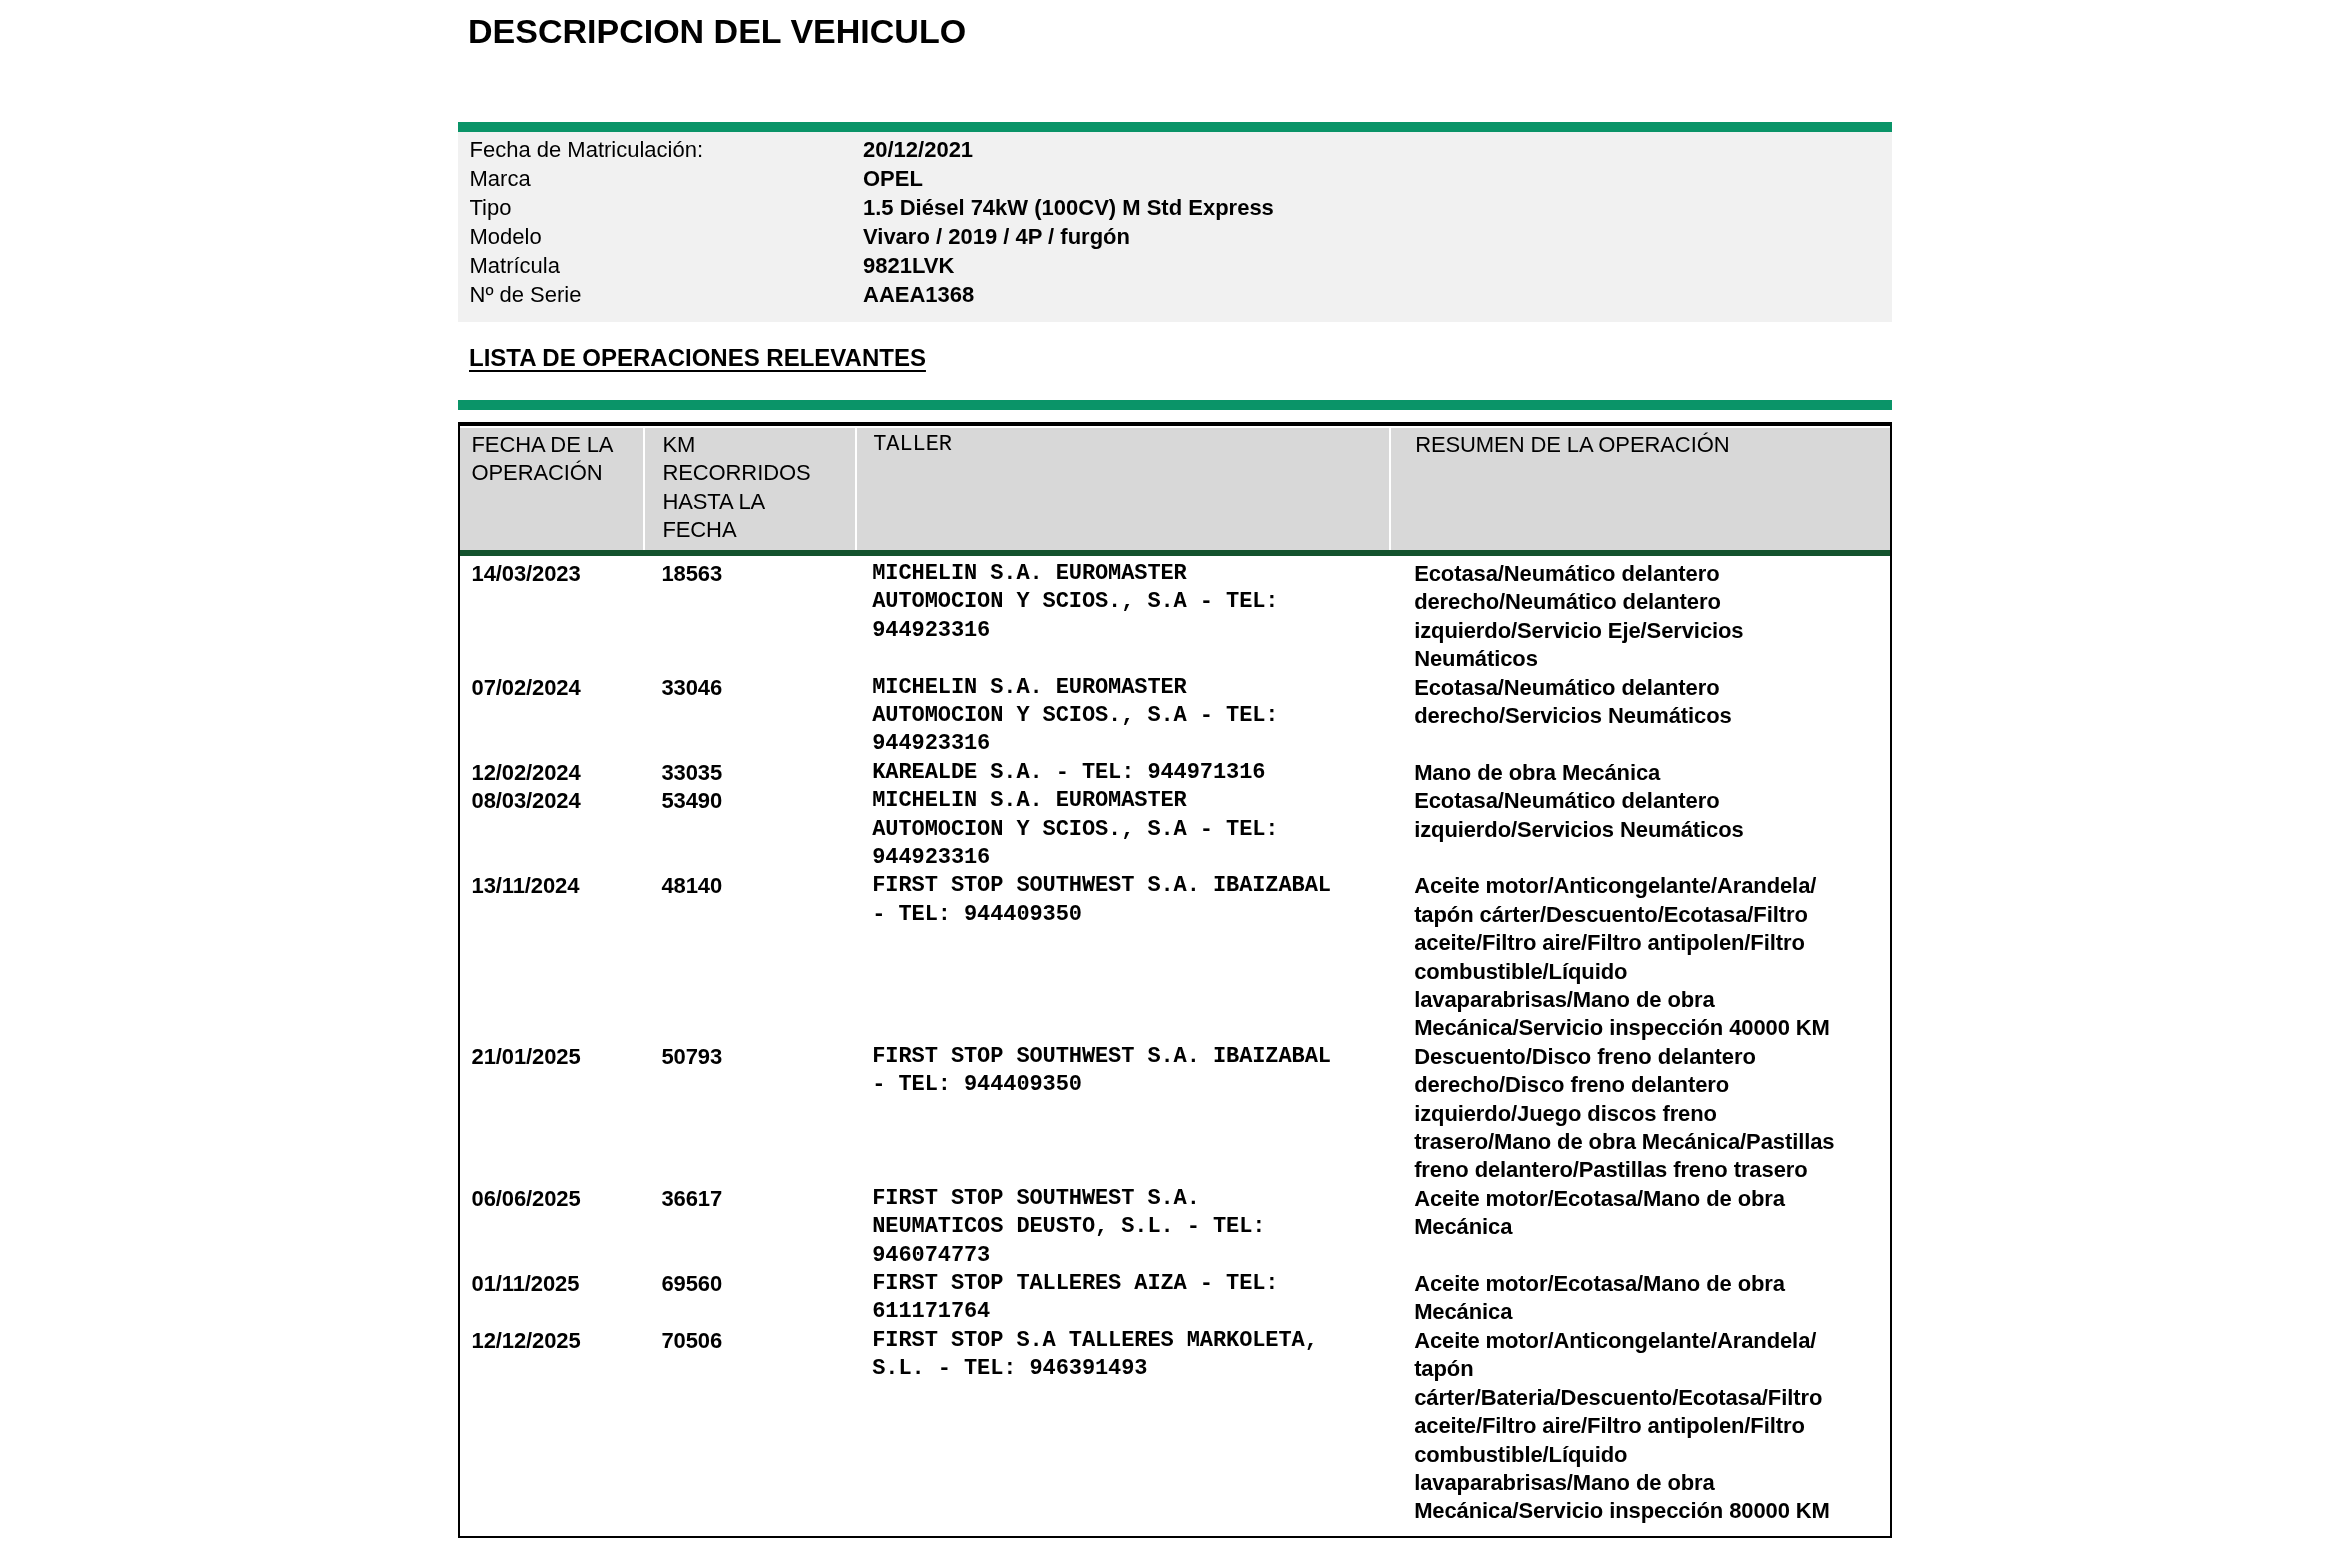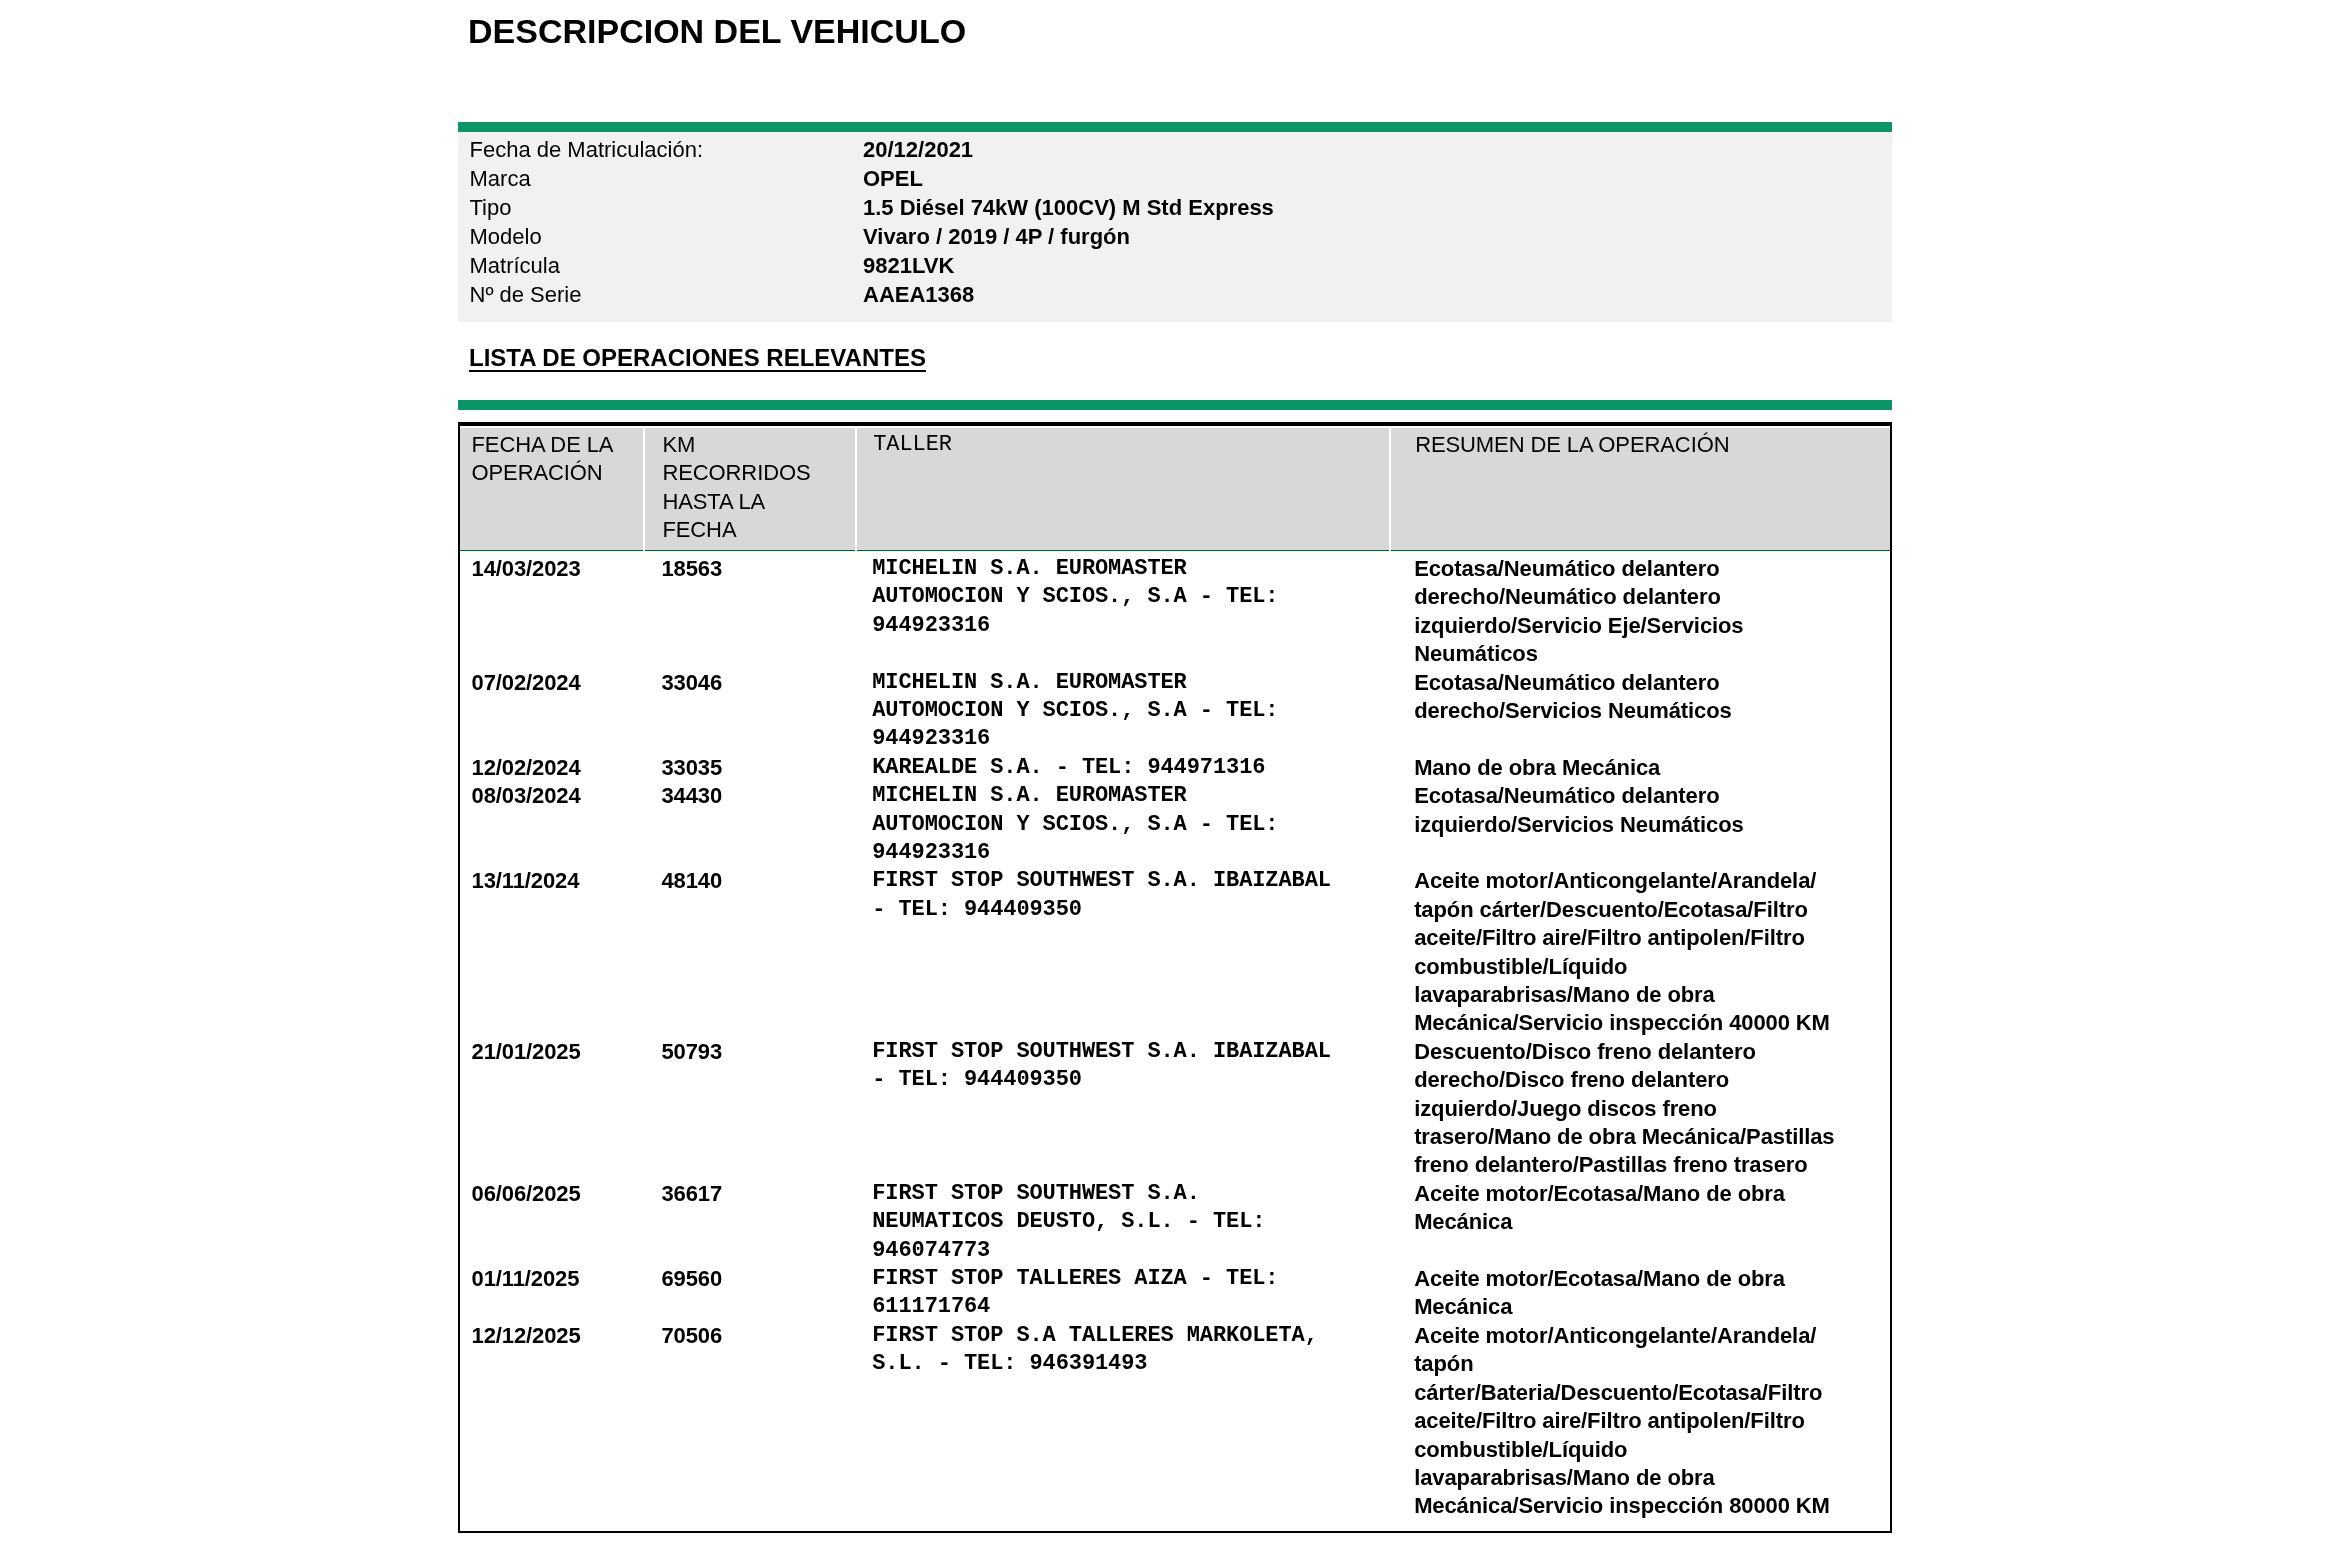--- a/index.html
+++ b/index.html
@@ -43,21 +43,21 @@
     background:#fff;
   }
   table{border-collapse:collapse;width:100%;table-layout:fixed;}
   th,td{
     text-align:left;vertical-align:top;white-space:pre-line;
     font-size:22px;line-height:28.4px;letter-spacing:-0.1px;
     padding:0;box-sizing:border-box;overflow:hidden;
   }
   thead th{
     background:#d8d8d8;font-weight:normal;
-    border-top:2.9px solid #fff;border-bottom:1px solid #14532d;
+    border-top:2.9px solid #fff;border-bottom:6px solid #14532d;
     padding-top:2.9px;padding-bottom:5.8px;margin-top:40px;
   }
   thead th.c2,thead th.c3,thead th.c4{border-left:2.9px solid #fff;}
   tbody td{font-weight:bold;}
   .c1{padding-left:11.5px;}
   .c2{padding-left:17.3px;}
   .c3{padding-left:16px;padding-right:14.4px;font-family:Liberation Mono, monospace;}
   .c4{padding-left:24.5px;padding-right:21px;}
   tbody tr:first-child td{padding-top:3.6px;}
   tbody tr:last-child td{padding-bottom:10px;}
@@ -142,21 +142,21 @@
 derecho/Servicios Neumáticos</td>
         </tr>
         <tr>
           <td class="c1">12/02/2024</td>
           <td class="c2">33035</td>
           <td class="c3">KAREALDE S.A. - TEL: 944971316</td>
           <td class="c4">Mano de obra Mecánica</td>
         </tr>
         <tr>
           <td class="c1">08/03/2024</td>
-          <td class="c2">34430</td>
+          <td class="c2">53490</td>
           <td class="c3">MICHELIN S.A. EUROMASTER
 AUTOMOCION Y SCIOS., S.A - TEL:
 944923316</td>
           <td class="c4">Ecotasa/Neumático delantero
 izquierdo/Servicios Neumáticos</td>
         </tr>
         <tr>
           <td class="c1">13/11/2024</td>
           <td class="c2">48140</td>
           <td class="c3">FIRST STOP SOUTHWEST S.A. IBAIZABAL

